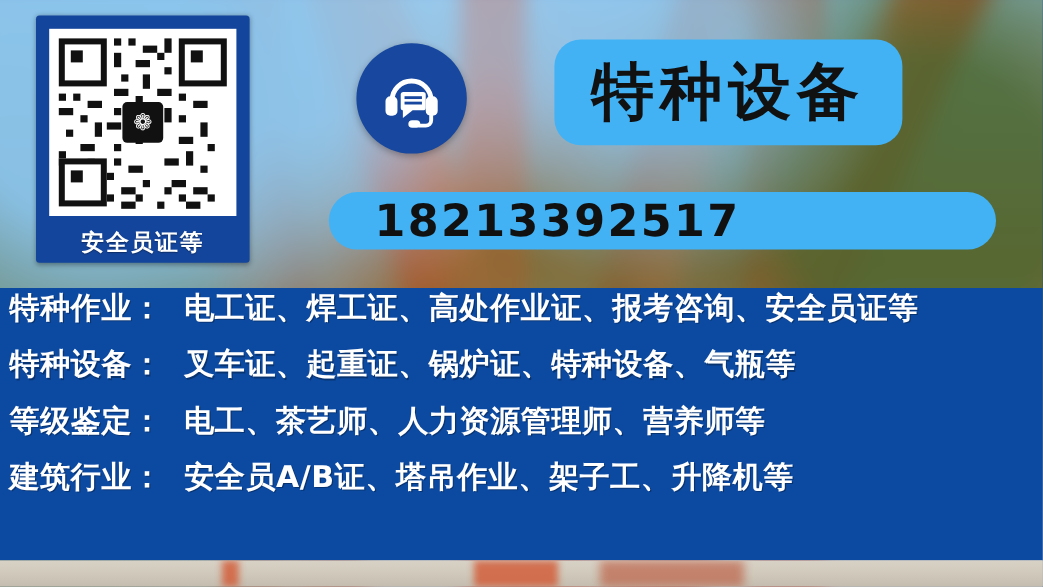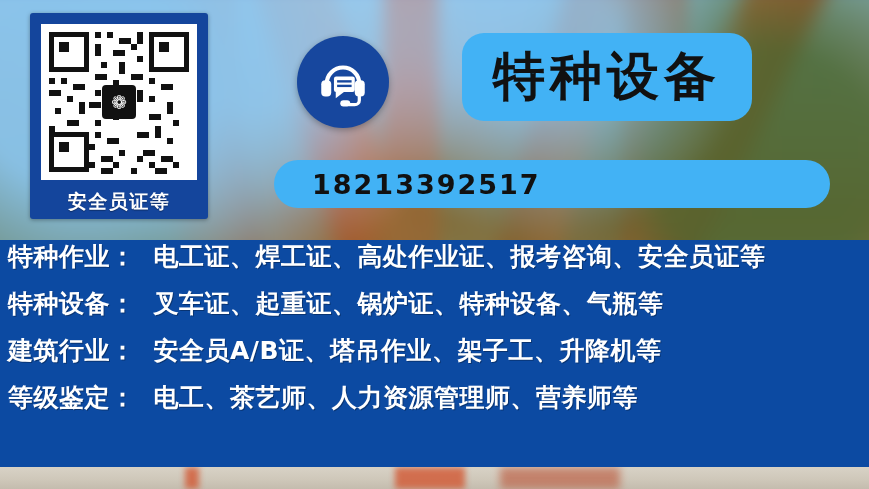--- a/index.html
+++ b/index.html
@@ -93,21 +93,21 @@
   .phone-pill{
     position:absolute;left:274px;top:160px;width:556px;height:48px;
     background:#42b2f5;border-radius:24px;
     display:flex;align-items:center;
   }
   .phone-label{
     color:#111;font-size:25px;font-weight:bold;margin-left:29px;letter-spacing:1px;
     font-family:"DejaVu Sans","Liberation Sans",sans-serif;
   }
   .phone-number{
-    color:#111;font-size:27px;font-weight:bold;margin-left:38px;letter-spacing:2px;
+    color:#111;font-size:37px;font-weight:bold;margin-left:38px;letter-spacing:2px;
     font-family:"DejaVu Sans","Liberation Sans",sans-serif;
   }
 
   
   .info-panel{
     position:absolute;left:0;top:240px;width:869px;height:227px;
     background:#0c4aa2;
     box-sizing:border-box;
   }
   .info-row{
@@ -240,26 +240,26 @@
   <div class="info-panel">
     <div class="info-row">
       <span class="info-cat">特种作业：</span>
       <span class="info-items">电工证、焊工证、高处作业证、报考咨询、安全员证等</span>
     </div>
     <div class="info-row">
       <span class="info-cat">特种设备：</span>
       <span class="info-items">叉车证、起重证、锅炉证、特种设备、气瓶等</span>
     </div>
     <div class="info-row">
+      <span class="info-cat">等级鉴定：</span>
+      <span class="info-items">电工、茶艺师、人力资源管理师、营养师等</span>
+    </div>
+    <div class="info-row">
       <span class="info-cat">建筑行业：</span>
       <span class="info-items">安全员A/B证、塔吊作业、架子工、升降机等</span>
-    </div>
-    <div class="info-row">
-      <span class="info-cat">等级鉴定：</span>
-      <span class="info-items">电工、茶艺师、人力资源管理师、营养师等</span>
     </div>
   </div>
 
   <div class="bottom-strip">
     <div class="b1"></div>
     <div class="b2"></div>
     <div class="b4"></div>
   </div>
 
 </div>

